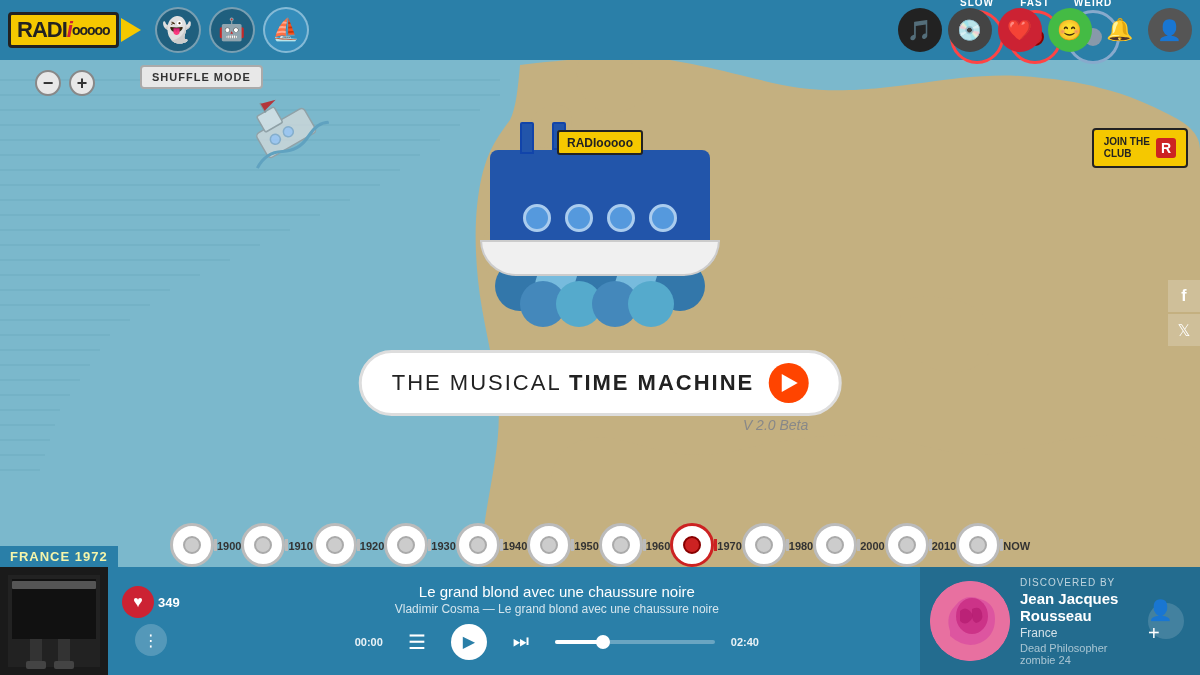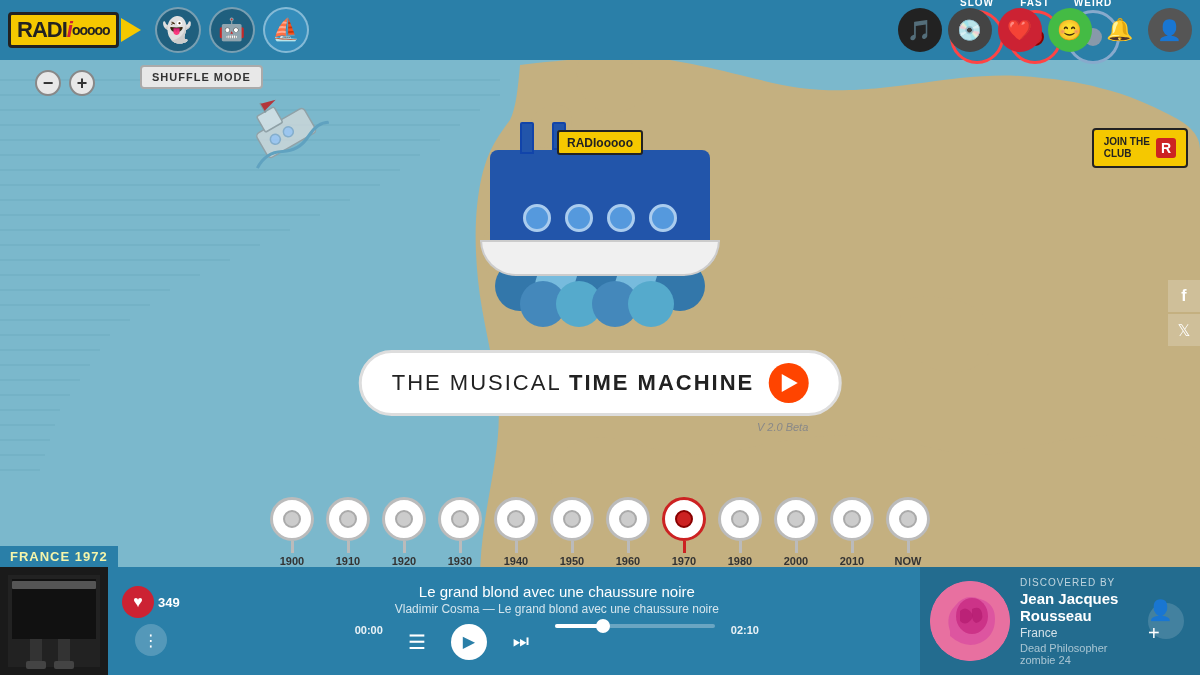--- a/index.html
+++ b/index.html
@@ -324,42 +324,42 @@
       border-top: 9px solid transparent;
       border-bottom: 9px solid transparent;
       border-left: 16px solid white;
       margin-left: 3px;
     }
 
     .version-text {
       position: absolute;
       bottom: -20px;
       right: 30px;
-      font-size: 11px;
+      font-size: 14px;
       color: #888;
       font-style: italic;
     }
 
     
     #timeline {
       position: absolute;
       bottom: 108px;
       left: 0;
       width: 1200px;
       z-index: 60;
       display: flex;
       align-items: flex-end;
       justify-content: center;
       gap: 0;
       padding: 0 20px;
     }
 
     .timeline-item {
       display: flex;
-      flex-direction: column;
+      flex-direction: row;
       align-items: center;
       cursor: pointer;
       min-width: 56px;
     }
 
     .timeline-pin {
       width: 44px; height: 44px;
       border-radius: 50%;
       background: white;
       border: 3px solid #bbb;
@@ -454,21 +454,21 @@
 
     #song-artist {
       font-size: 12px;
       color: rgba(255,255,255,0.8);
       text-align: center;
       margin-top: 2px;
     }
 
     #player-controls {
       display: flex;
-      align-items: flex-start;
+      align-items: center;
       gap: 16px;
       margin-top: 8px;
     }
 
     #time-start {
       font-size: 11px;
       color: rgba(255,255,255,0.9);
       font-weight: bold;
     }
 
@@ -1011,21 +1011,21 @@
       <div class="ctrl-btn" style="font-size:20px; color:white;">☰</div>
 
       <div class="ctrl-btn ctrl-play">▶</div>
 
       <div class="ctrl-btn" style="font-size:18px; color:white;">⏭</div>
 
       <div id="progress-bar">
         <div id="progress-fill"></div>
         <div id="progress-thumb"></div>
       </div>
-      <span id="time-end">02:10</span>
+      <span id="time-end">02:40</span>
     </div>
   </div>
 
   <div id="discovered-by">
 
     <div id="avatar-circle">
       <svg width="80" height="80" viewBox="0 0 80 80">
         <circle cx="40" cy="40" r="40" fill="#e870a0"></circle>
 
         <path d="M 20 50 Q 15 35 25 25 Q 35 12 50 18 Q 65 22 65 38 Q 65 55 50 62 Q 35 68 20 55 Z" fill="#dd55a0"></path>

